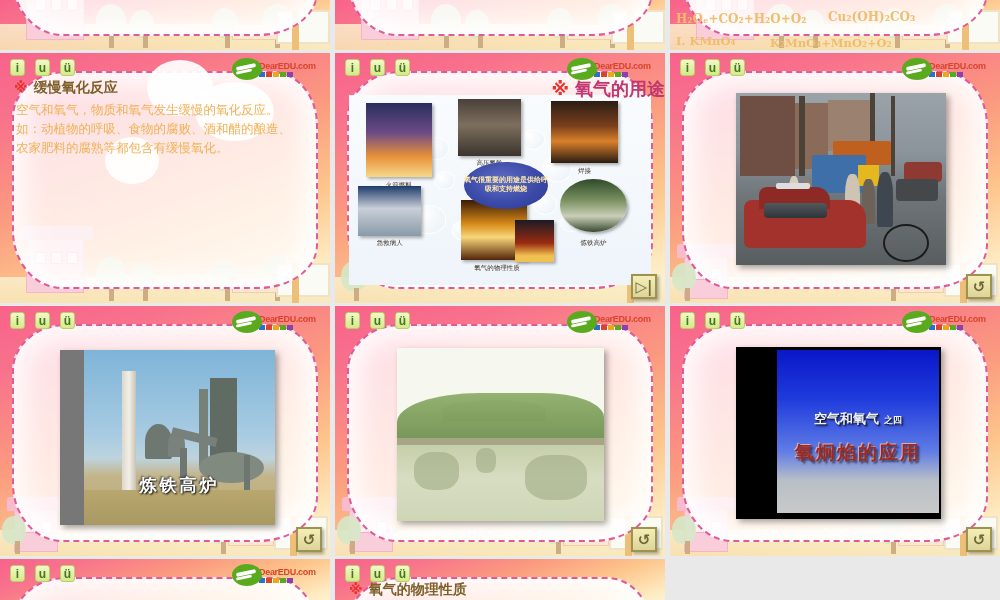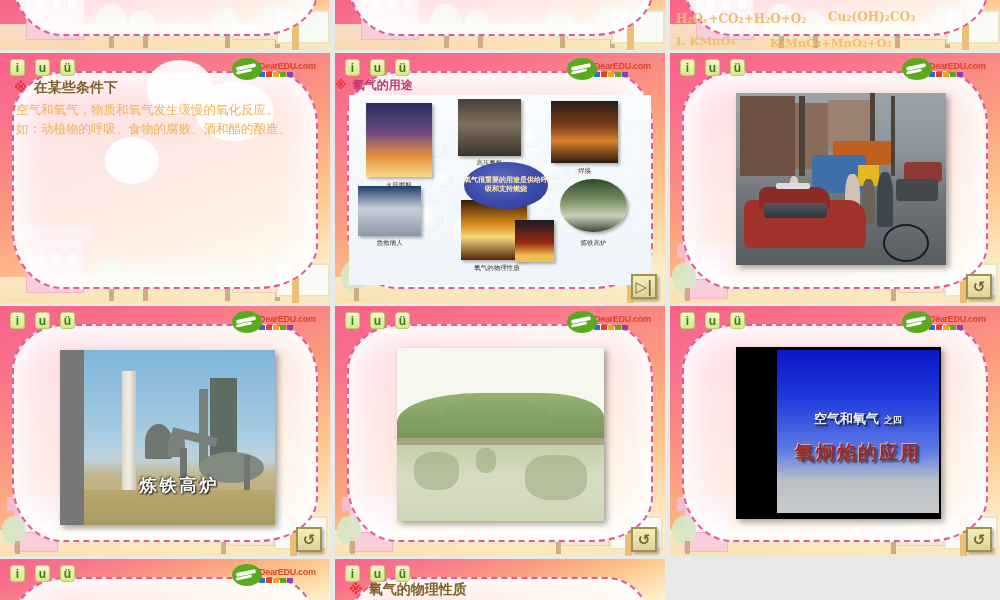--- a/index.html
+++ b/index.html
@@ -84,21 +84,21 @@
   .logo .txt .sq { display:flex; gap:1px; margin-top:1px; }
   .logo .txt .sq i { width:6px; height:5px; display:block; }
 
   
   .title {
     position:absolute; z-index:7; font-family:"DejaVu Sans", sans-serif;
     font-weight:bold; white-space:nowrap;
   }
   .title .mark { color:#e8322b; margin-right:6px; }
   .t-left  { left:14px; top:26px; font-size:14px; color:#7d5f2a; }
-  .t-center{ left:0; right:0; top:24px; text-align:left; font-size:12px; color:#c0386f; }
+  .t-center{ left:0; right:0; top:24px; text-align:right; font-size:18px; color:#c0386f; }
 
   .body-text {
     position:absolute; left:16px; right:16px; top:48px; z-index:7;
     font-family:"DejaVu Sans", sans-serif; font-size:12.5px; line-height:17px;
     color:#f0b258;
   }
   .body-text p { margin-bottom:2px; }
 
   
   .photo { position:absolute; background:#777; box-shadow:3px 3px 6px rgba(0,0,0,.35); z-index:5; overflow:hidden; }
@@ -331,25 +331,26 @@
           <span class="sq">
               <i style="background:#2d6fd0"></i>
               <i style="background:#d8442c"></i>
               <i style="background:#e8a81e"></i>
               <i style="background:#5aaa1e"></i>
               <i style="background:#8b3fb0"></i>
             </span>
         </div>
       </div>
       <div class="title t-left">
-        <span class="mark">※</span><span>在某些条件下</span>
+        <span class="mark">※</span><span>缓慢氧化反应</span>
       </div>
       <div class="body-text">
         <p>空气和氧气，物质和氧气发生缓慢的氧化反应。</p>
         <p>如：动植物的呼吸、食物的腐败、酒和醋的酿造、</p>
+        <p>农家肥料的腐熟等都包含有缓慢氧化。</p>
       </div>
     </div>
   </div>
 
   <div class="slide">
     <div class="inner">
       <div class="village">
         <div class="v-ground"></div>
         <div class="tree" style="left:6px;width:26px;height:30px">
             <i></i>

